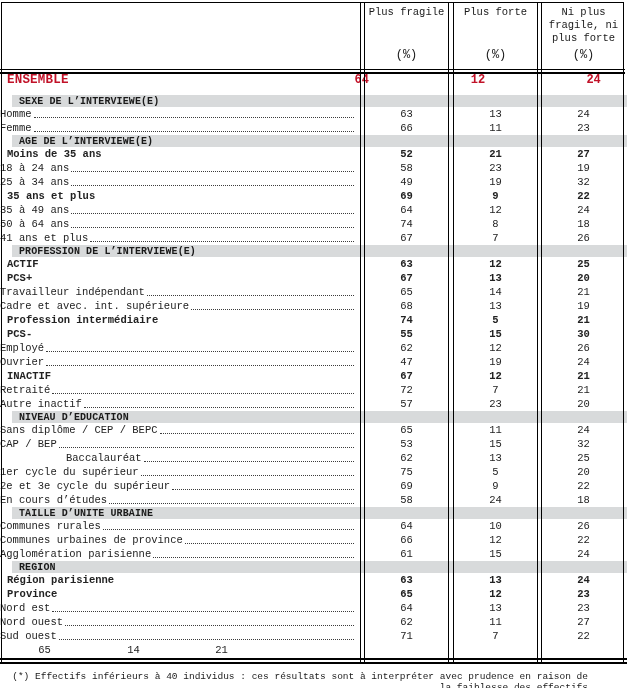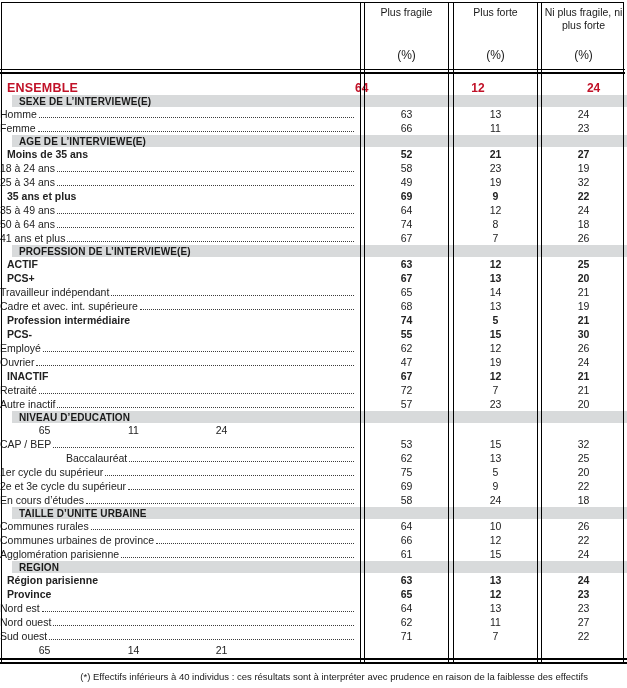--- a/index.html
+++ b/index.html
@@ -1,37 +1,37 @@
 <!DOCTYPE html>
 <html><head>
 <meta charset="utf-8">
 <style>
   html,body { margin:0; padding:0; background:#ffffff; }
   .page {
     position:relative;
     width:627px; height:688px;
     background:#ffffff;
-    font-family:Liberation Sans, sans-serif;
+    font-family:Liberation Mono, monospace;
     color:#202020;
     overflow:hidden;
   }
   .stack { position:absolute; left:0; top:2px; width:627px; }
 
   
   .header-row { display:flex; height:67px; }
   .hlabel { width:362px; }
   .hcol { display:flex; flex-direction:column; justify-content:space-between; text-align:center; }
   .hcol .hname { font-size:10.5px; line-height:1.25; padding-top:4px; color:#1a1a1a; }
   .hcol .hunit { font-size:12px; padding-bottom:7px; color:#1a1a1a; }
   .w1 { width:89px; } .w2 { width:89px; } .w3 { width:87px; }
 
   .sep-spacer { height:4px; }
 
   
-  .ensemble-row { display:flex; align-items:flex-end; height:22px;gap:48px; }
+  .ensemble-row { display:flex; align-items:flex-start; height:22px;gap:48px; }
   .ensemble-row .elabel { width:362px; padding-left:7px; box-sizing:border-box;
     font-size:12.5px; font-weight:bold; color:#C11228; letter-spacing:.2px; }
   .ensemble-row .eval { text-align:center; font-size:12px; font-weight:bold; color:#C11228; }
 
   
   .section-row { display:flex; align-items:center; height:12px; background:#D8DADB; width:625px;margin-left:12px; }
   .section-row .slabel { padding-left:7px; font-size:10px; font-weight:bold; color:#1a1a1a; letter-spacing:.1px; }
   .data-row { display:flex; align-items:center; height:14px; }
   .data-row .dlabel { width:362px; box-sizing:border-box; display:flex; align-items:center;
     font-size:10.5px; color:#222; padding-right:8px; white-space:nowrap; }
@@ -262,20 +262,24 @@
             <span class="leader"></span>
           </div>
           <div class="dval w1">57</div>
           <div class="dval w2">23</div>
           <div class="dval w3">20</div>
         </div>
         <div class="section-row">
           <span class="slabel">NIVEAU D’EDUCATION</span>
         </div>
         <div class="data-row">
+          <div class="dlabel ind1">
+            <span>Sans diplôme / CEP / BEPC</span>
+            <span class="leader"></span>
+          </div>
           <div class="dval w1">65</div>
           <div class="dval w2">11</div>
           <div class="dval w3">24</div>
         </div>
         <div class="data-row">
           <div class="dlabel ind1">
             <span>CAP / BEP</span>
             <span class="leader"></span>
           </div>
           <div class="dval w1">53</div>

